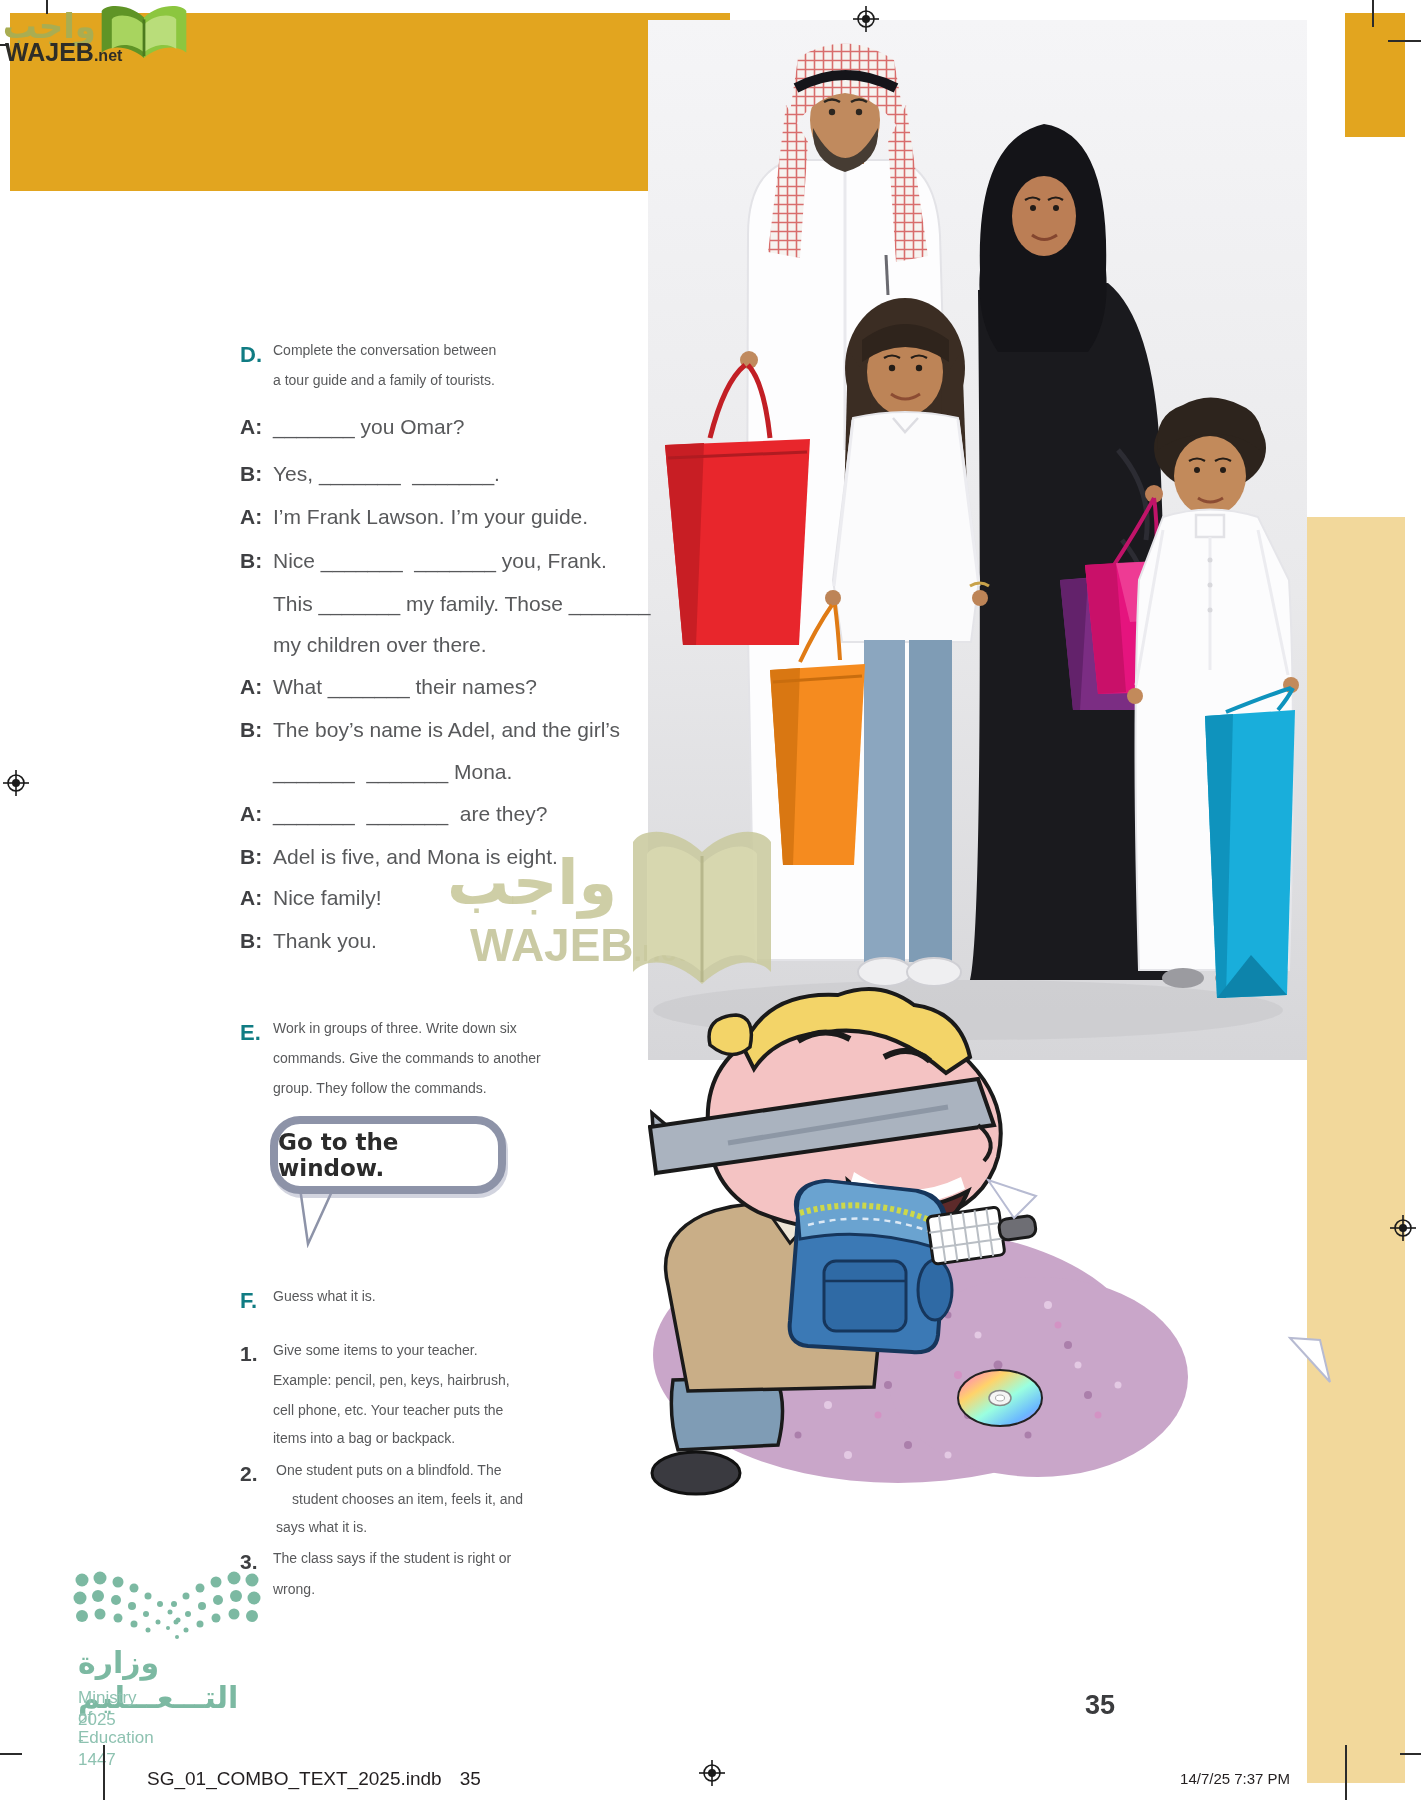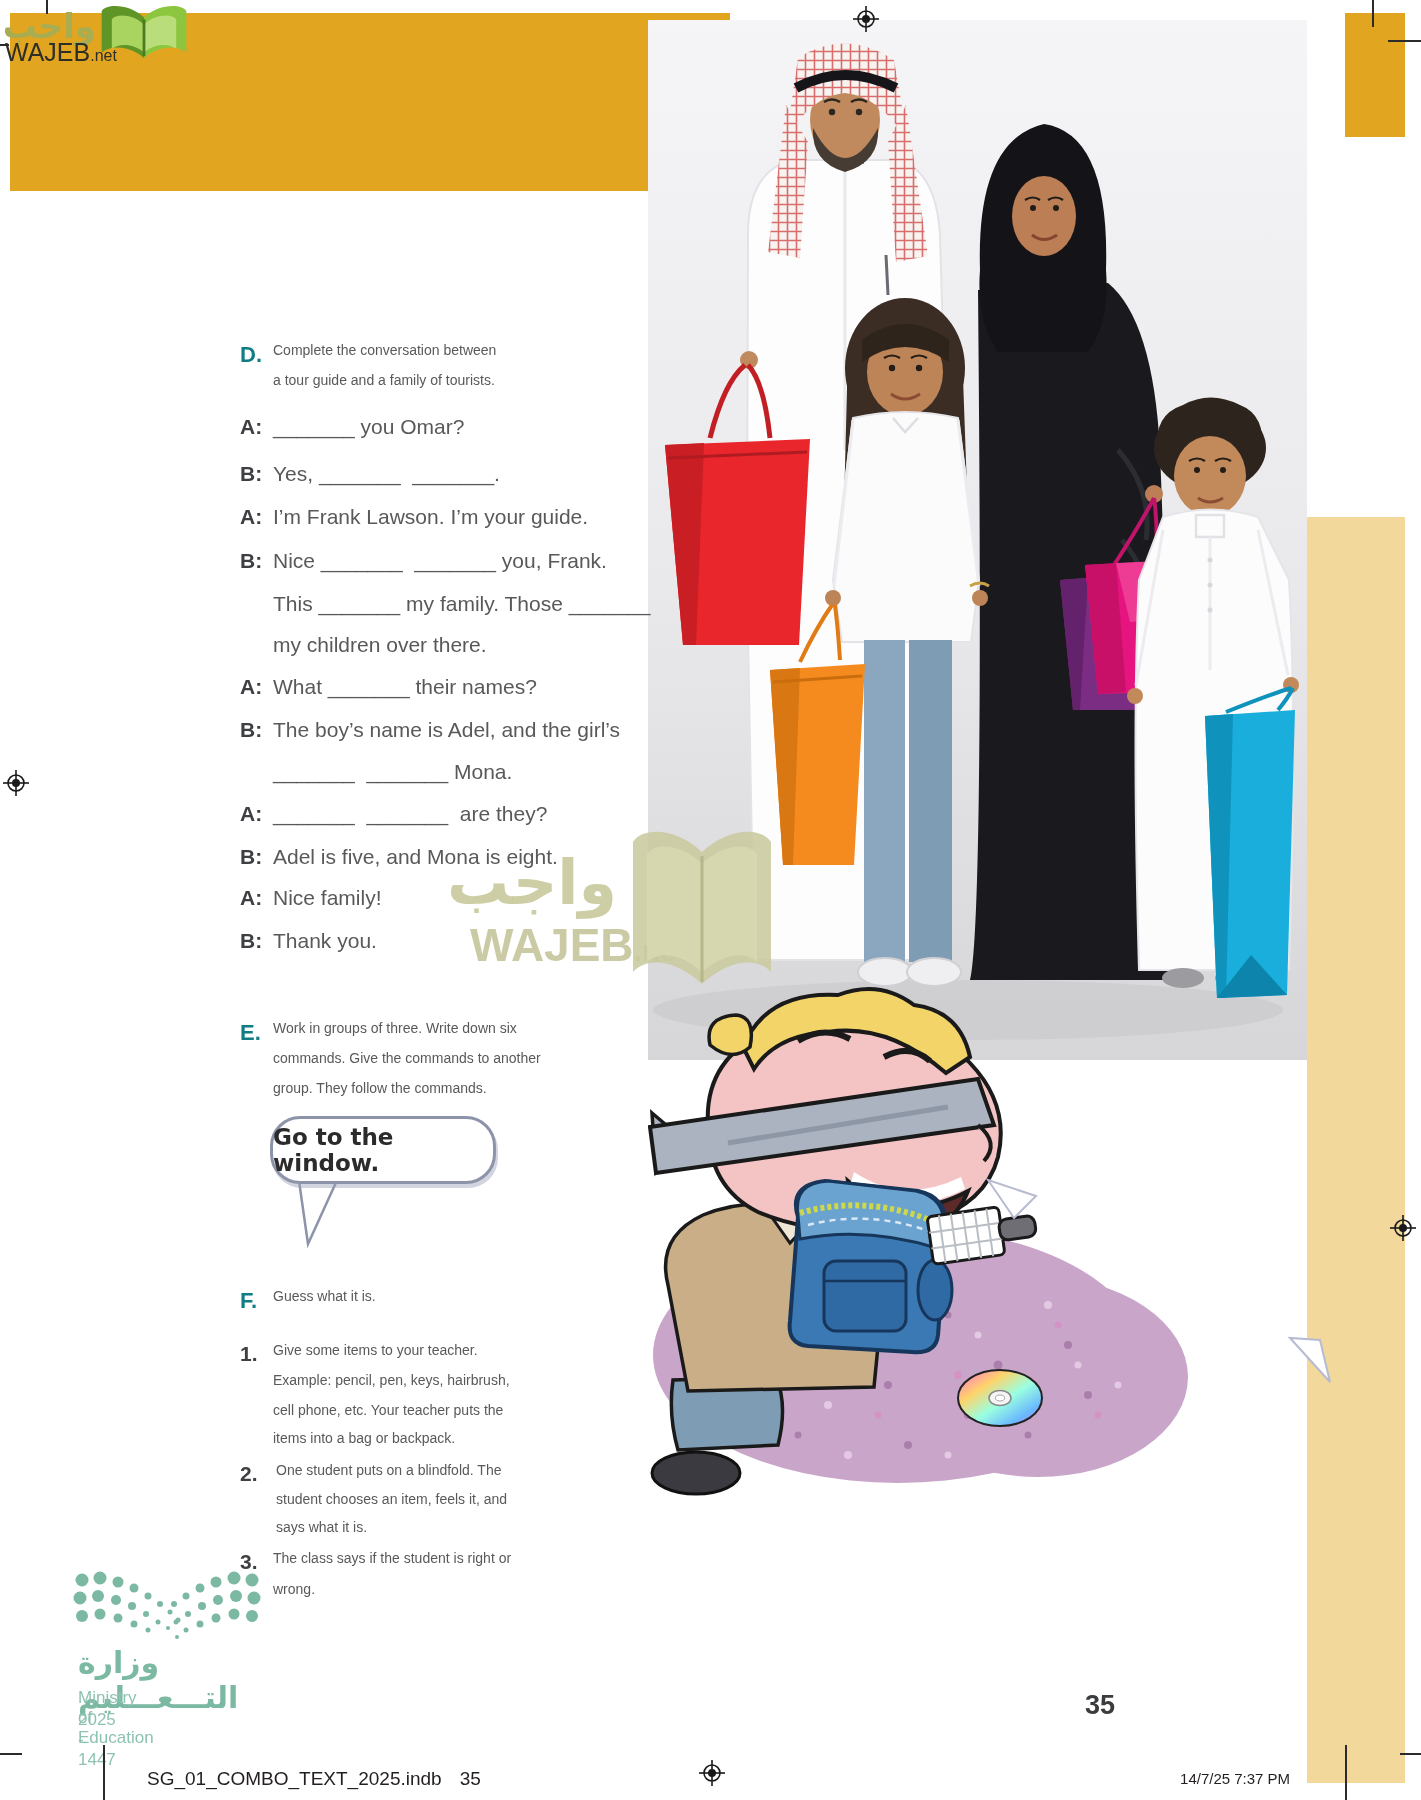--- a/index.html
+++ b/index.html
@@ -6,21 +6,21 @@
   .page{position:relative;width:1421px;height:1800px;background:#fff;overflow:hidden;
         font-family:"Liberation Sans",sans-serif;}
   .abs{position:absolute;}
   .gold{background:var(--gold,#E2A51F);}
   .tan{background:var(--tan,#F2D89B);}
   .sec-letter{font-weight:bold;color:var(--teal,#107C83);font-size:22px;}
   .line-txt{color:var(--text,#58595B);font-size:14px;white-space:pre;}
   .dl .spk{font-weight:bold;color:var(--label,#3E3F42);display:inline-block;width:33px;font-size:21px;}
   .dl .txt{color:var(--text,#58595B);font-size:21px;white-space:pre;}
   .item-num{font-weight:bold;color:var(--label,#3E3F42);font-size:21px;}
-  .bubble{position:absolute;background:#fff;border:3px solid #f97316;border-radius:30px;
+  .bubble{position:absolute;background:#fff;border:8px solid #f97316;border-radius:30px;
           display:flex;align-items:center;justify-content:flex-end;font-weight:bold;
           color:#2b2b2b;font-family:"DejaVu Sans",sans-serif;
           box-shadow:2px 4px 0 rgba(155,160,185,.45);}
   .cropline{background:#2b2b2b;position:absolute;}
   .wm{pointer-events:none;}
   .ar{font-family:"DejaVu Sans",sans-serif;direction:rtl;}
 </style>
 </head>
 <body>
 
@@ -170,21 +170,21 @@
       <g fill="rgba(216,216,176,.9)">
         <path d="M75,42 C55,22 28,20 20,32 L20,140 C32,128 55,132 75,150 Z"></path>
         <path d="M75,42 C95,22 122,20 130,32 L130,140 C118,128 95,132 75,150 Z"></path>
       </g>
       <line x1="75" y1="34" x2="75" y2="160" stroke="rgba(180,180,136,.9)" stroke-width="3"></line>
     </svg>
   </div>
 
   <div class="abs">
     <div class="abs ar" style="left:6px;top:6px;width:90px;text-align:left;font-size:34px;font-weight:bold;color:#a9ad52">واجب</div>
-    <div class="abs" style="left:5px;top:38px;font-size:25px;font-weight:normal;color:#2e2d28"><span>WAJEB</span><span style="font-size:16px">.net</span></div>
+    <div class="abs" style="left:5px;top:38px;font-size:25px;font-weight:bold;color:#2e2d28"><span>WAJEB</span><span style="font-size:16px">.net</span></div>
     <svg class="abs" style="left:98px;top:2px" width="92" height="66" viewBox="0 0 100 70">
       <path d="M50,16 C36,2 10,0 4,9 L4,54 C15,45 36,47 50,60 Z" fill="#5f9426"></path>
       <path d="M50,16 C64,2 90,0 96,9 L96,54 C85,45 64,47 50,60 Z" fill="#8cc63f"></path>
       <path d="M50,24 C40,13 20,11 15,18 L15,50 C24,43 40,45 50,54 Z" fill="#a8d45f"></path>
       <path d="M50,24 C60,13 80,11 85,18 L85,50 C76,43 60,45 50,54 Z" fill="#b9dd7a"></path>
       <line x1="50" y1="18" x2="50" y2="58" stroke="#4c7a1e" stroke-width="3"></line>
     </svg>
   </div>
 
   <span class="abs sec-letter" style="left:240px;top:342px">D.</span>
@@ -221,21 +221,21 @@
   <div class="abs line-txt" style="left:273px;top:1288px">Guess what it is.</div>
 
   <span class="abs item-num" style="left:240px;top:1342px">1.</span>
   <div class="abs line-txt" style="left:273px;top:1342px">Give some items to your teacher.</div>
   <div class="abs line-txt" style="left:273px;top:1372px">Example: pencil, pen, keys, hairbrush,</div>
   <div class="abs line-txt" style="left:273px;top:1402px">cell phone, etc. Your teacher puts the</div>
   <div class="abs line-txt" style="left:273px;top:1430px">items into a bag or backpack.</div>
 
   <span class="abs item-num" style="left:240px;top:1462px">2.</span>
   <div class="abs line-txt" style="left:276px;top:1462px">One student puts on a blindfold. The</div>
-  <div class="abs line-txt" style="left:276px;top:1491px">student chooses an item, feels it, and</div>
+  <div class="abs line-txt" style="left:292px;top:1491px">student chooses an item, feels it, and</div>
   <div class="abs line-txt" style="left:276px;top:1519px">says what it is.</div>
 
   <span class="abs item-num" style="left:240px;top:1550px">3.</span>
   <div class="abs line-txt" style="left:273px;top:1550px">The class says if the student is right or</div>
   <div class="abs line-txt" style="left:273px;top:1581px">wrong.</div>
 
   <svg class="abs" style="left:648px;top:985px" width="660" height="530" viewBox="0 0 660 530">
 
     <g>
       <ellipse cx="250" cy="370" rx="245" ry="128" fill="#c9a6c9"></ellipse>

